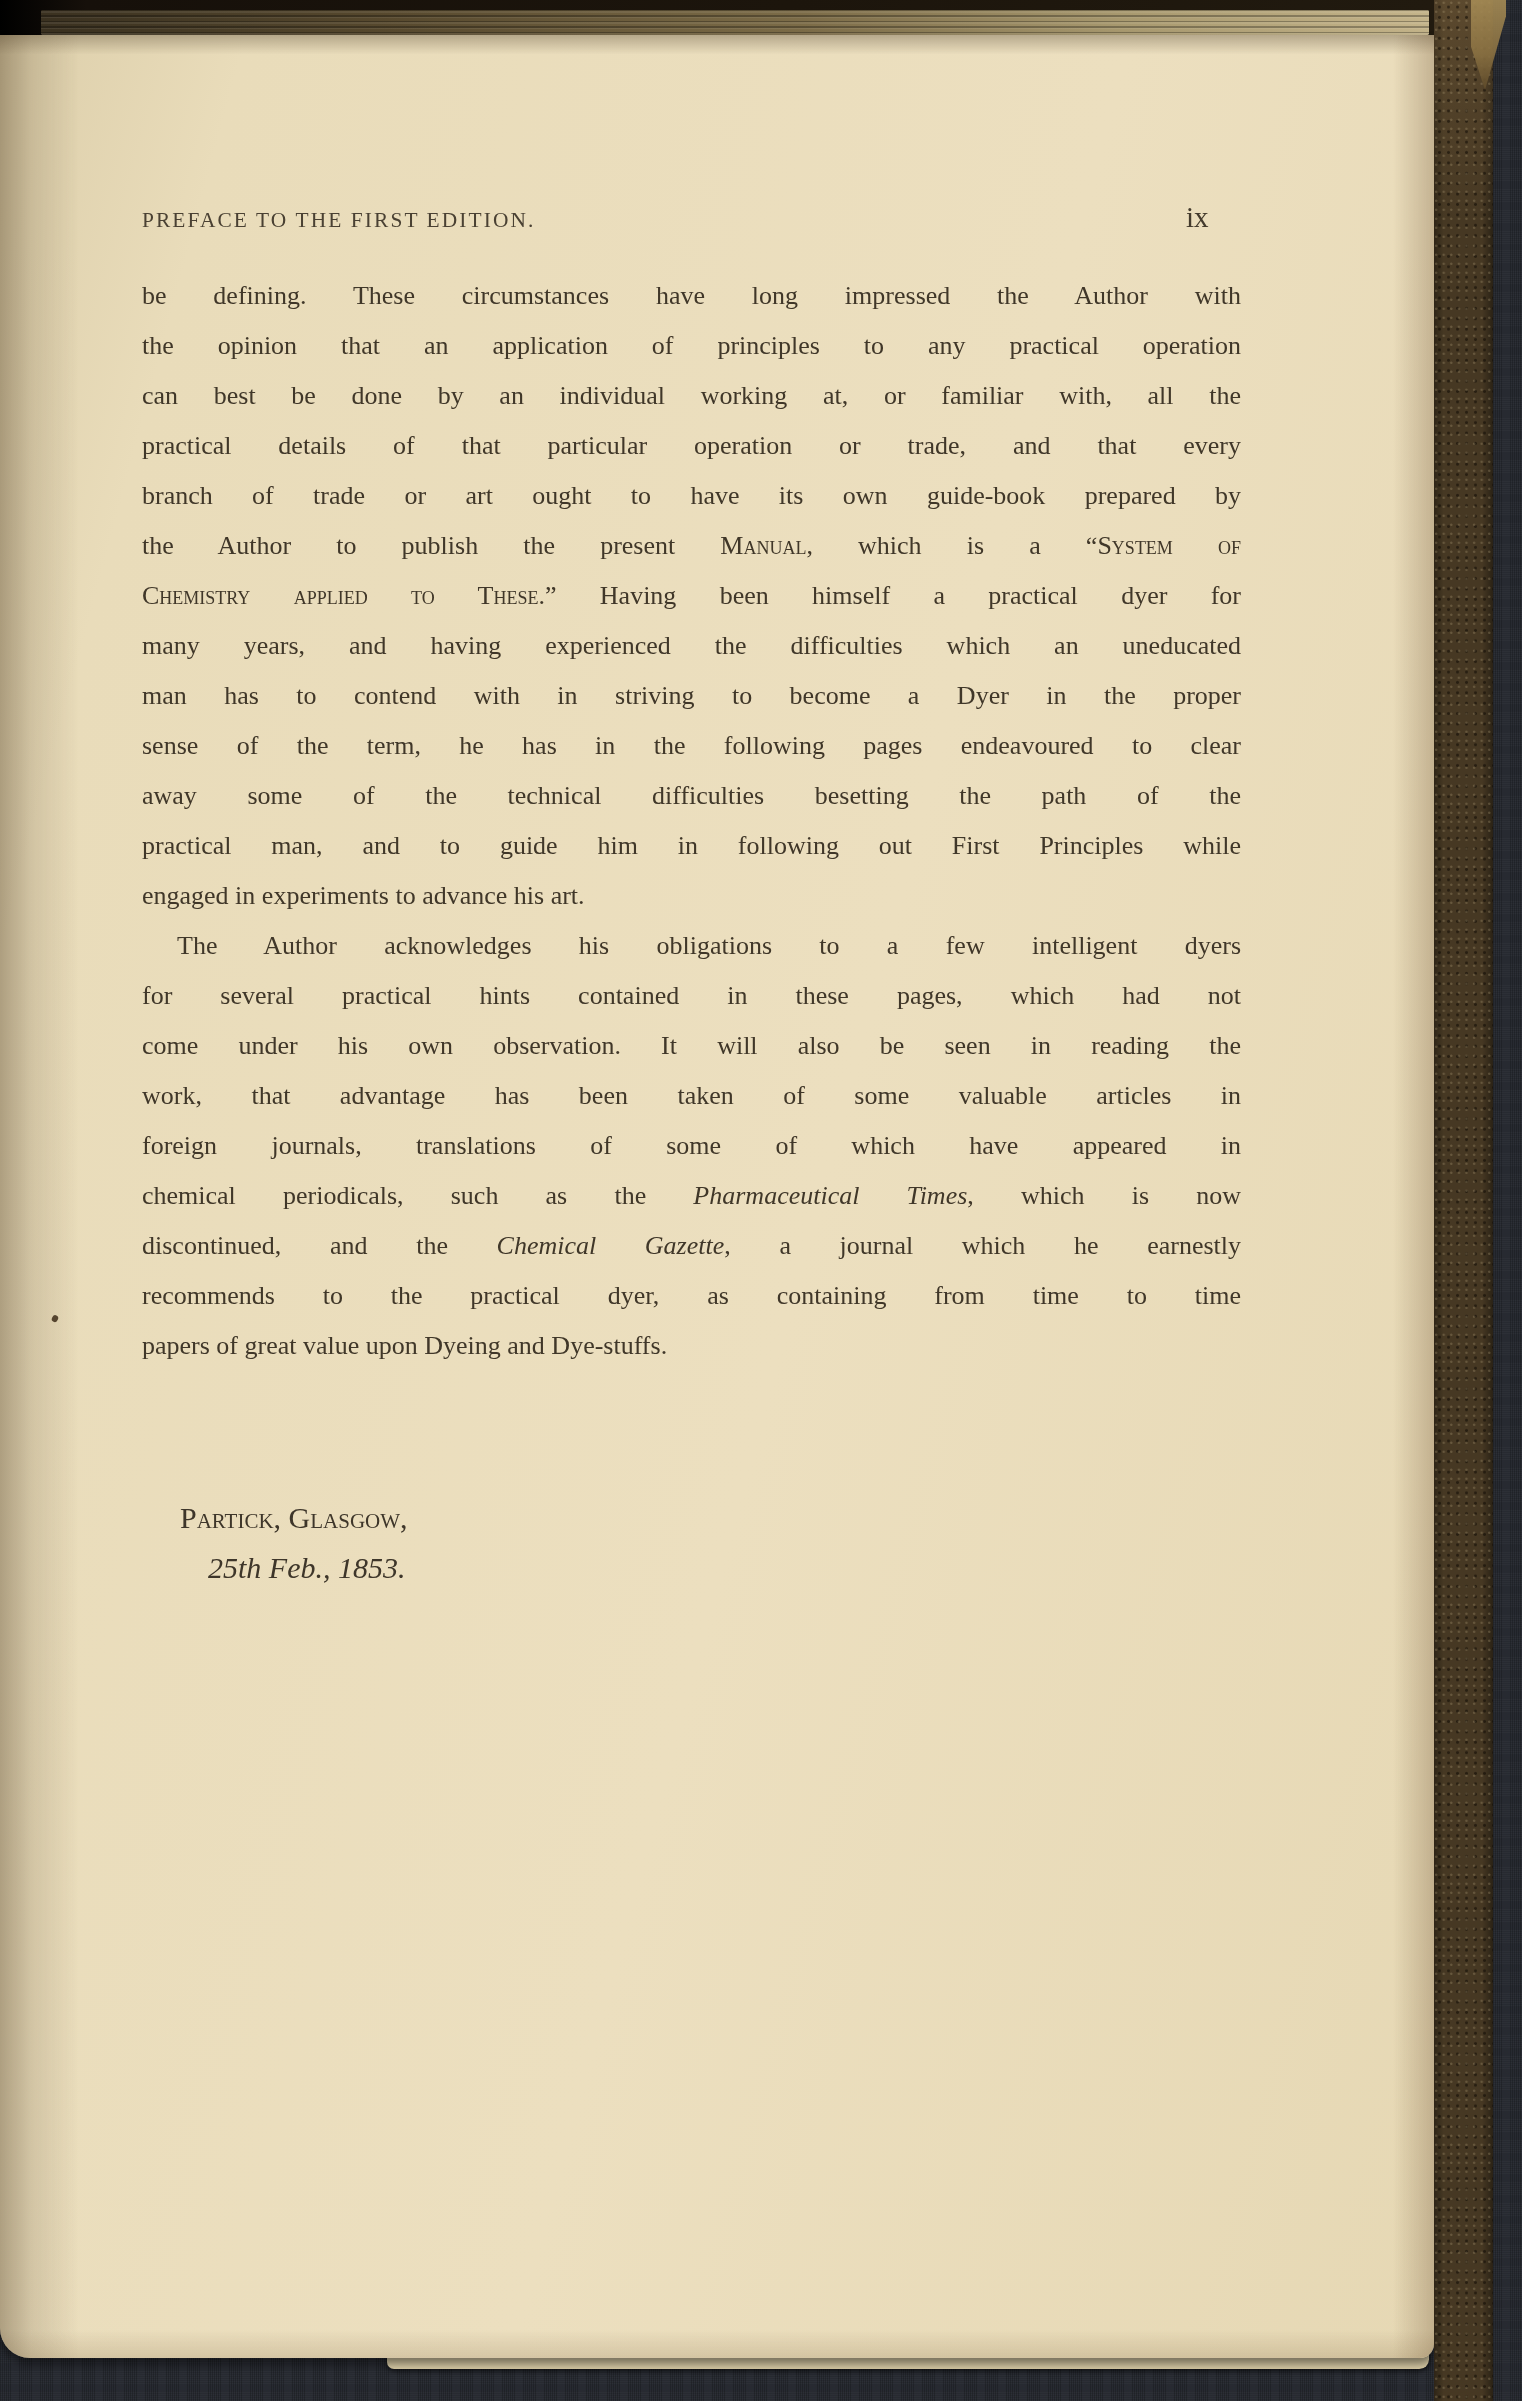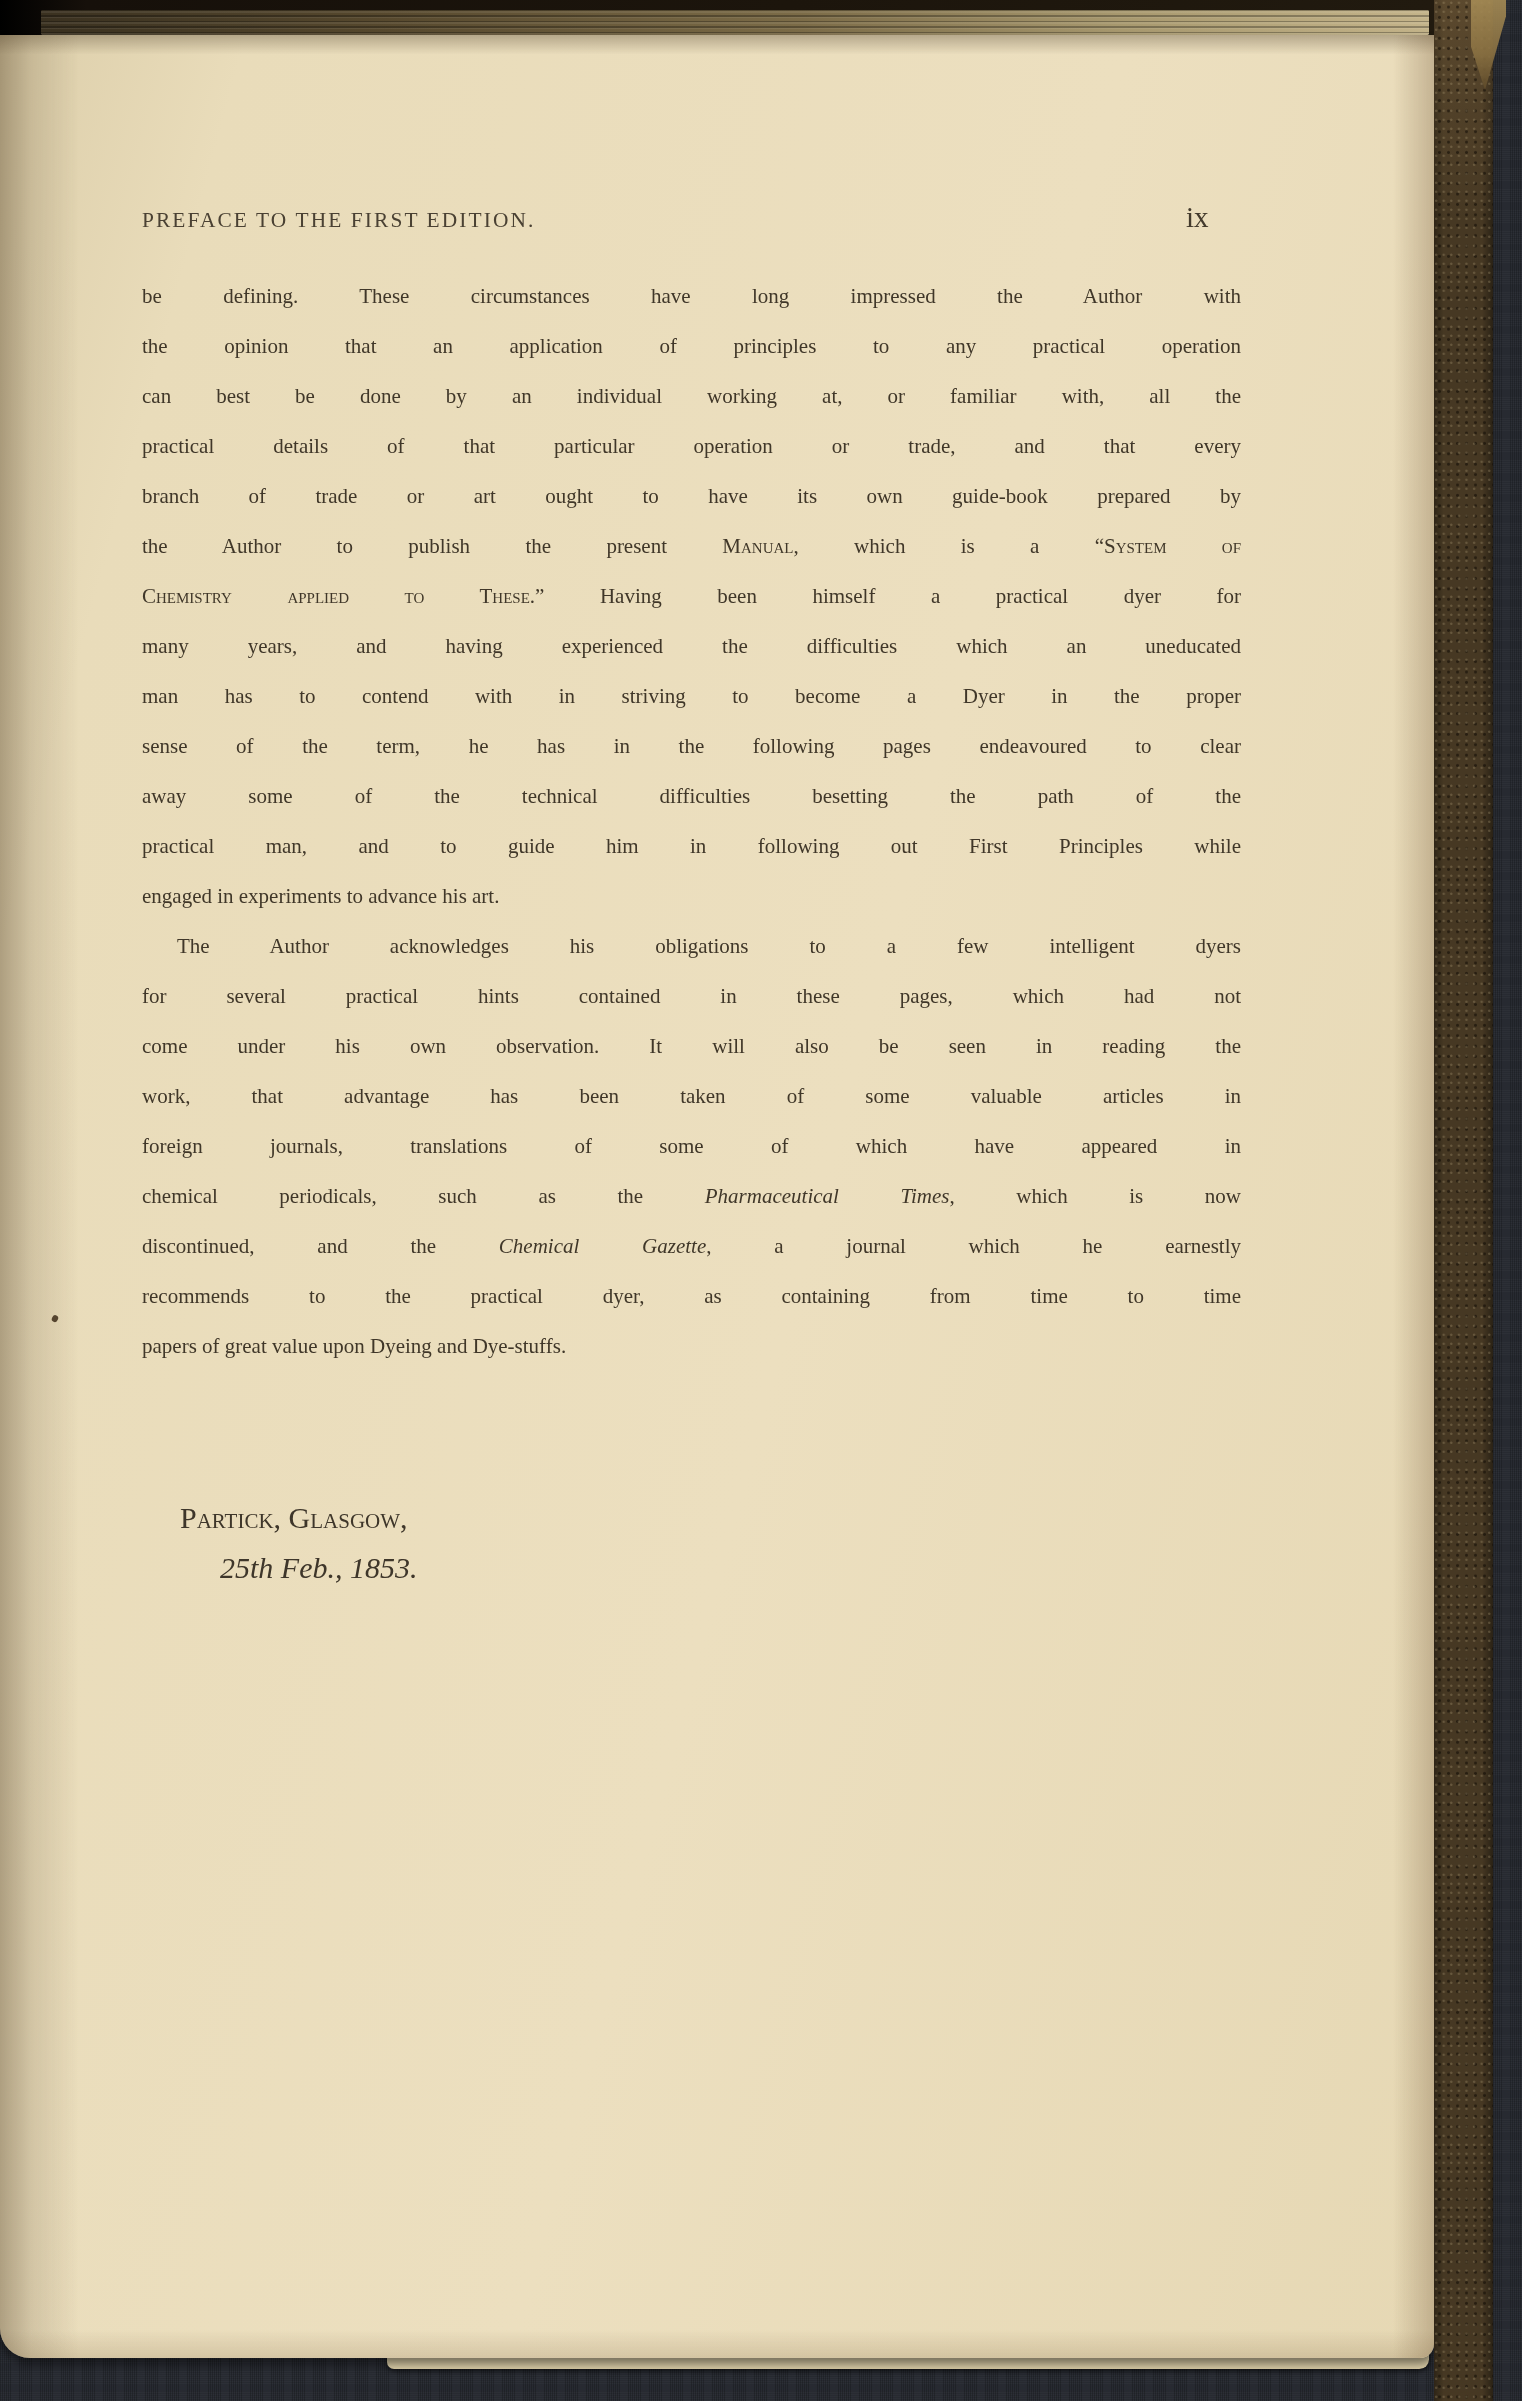--- a/index.html
+++ b/index.html
@@ -91,37 +91,37 @@
   }
   .folio {
     position: absolute; right: 32.5px; top: -2.8px;
     font-size: 29px; line-height: 30px;
     color: #443b2d;
   }
 
   .body-lines { position: absolute; left: 0; top: 271px; width: 1099px; }
   .line {
     height: 50px; line-height: 50px;
-    font-size: 21px;
+    font-size: 26px;
     text-align: justify; text-align-last: justify;
     color: #403729;
   }
   .line.last { text-align-last: left; }
   .line.indent { text-indent: 35px; }
   .sc { font-variant: small-caps; }
   .it { font-style: italic; }
 
   .signature { position: absolute; left: 38px; top: 1493px; }
   .sig-place {
     font-variant: small-caps;
     font-size: 30px; line-height: 50px;
     color: #3e362a;
   }
   .sig-date {
-    margin-left: 40px;
+    margin-left: 28px;
     font-style: italic;
     font-size: 30px; line-height: 50px;
     color: #3e362a;
   }
 
   .speck {
     position: absolute; left: -90px; top: 1315px;
     width: 5.5px; height: 7px; border-radius: 50%;
     background: #55452f; transform: rotate(28deg);
   }

